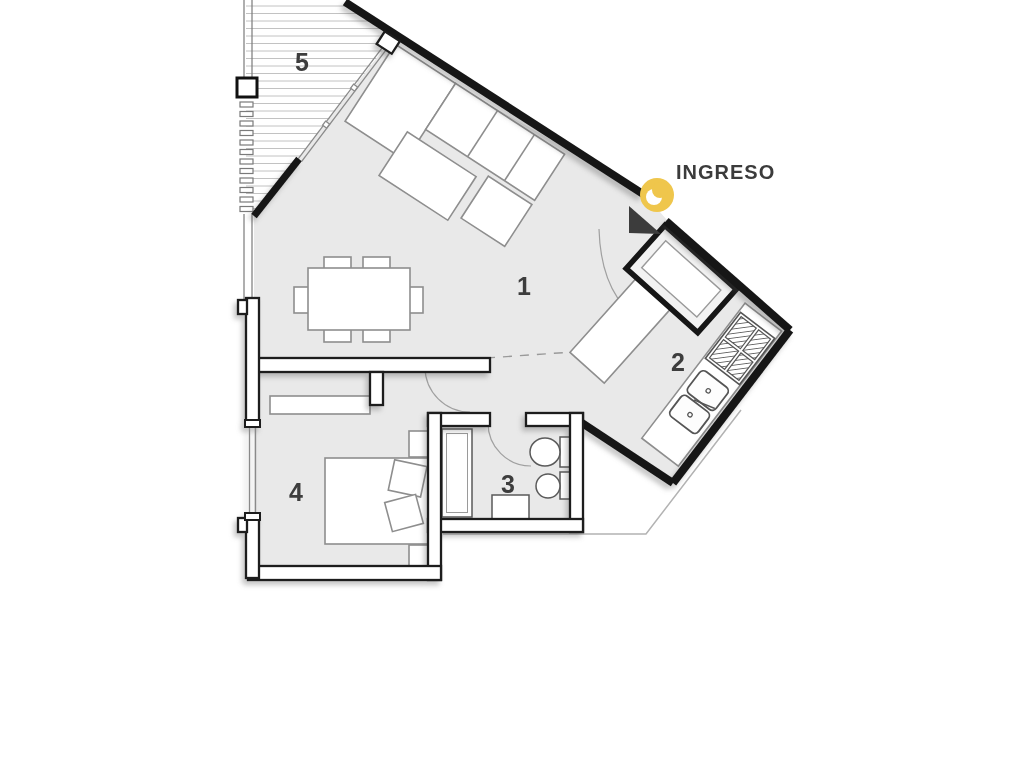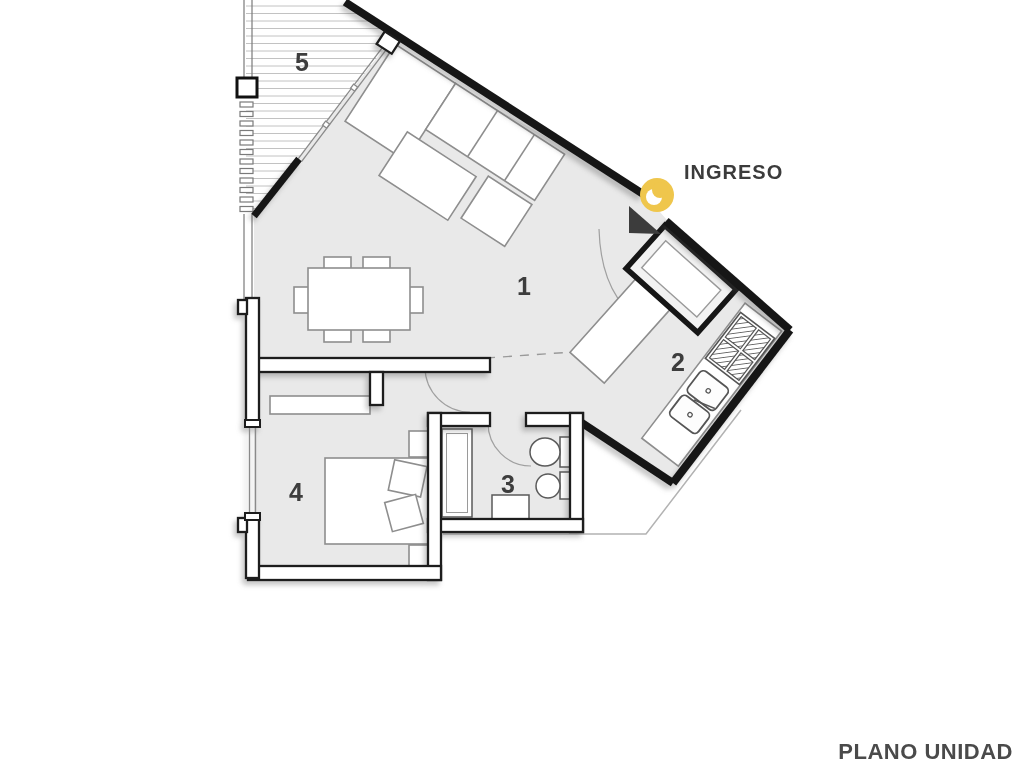--- a/index.html
+++ b/index.html
@@ -2,21 +2,21 @@
 <html><head>
 <meta charset="utf-8">
 <style>
   html,body{margin:0;padding:0;background:#fff;}
   .plan-wrap{position:relative;width:1024px;height:768px;background:#ffffff;overflow:hidden;
              font-family:"Liberation Sans", sans-serif;}
   .plan-wrap svg{position:absolute;left:0;top:0;}
   .room-label{position:absolute;transform:translate(-50%,-50%);font-weight:bold;
               font-size:25px;color:#3d3d3d;}
   .entry-label{position:absolute;left:676px;top:161px;font-weight:bold;font-size:20px;
-               letter-spacing:1px;color:#3b3b3b;margin-left:8px;}
+               letter-spacing:1px;color:#3b3b3b;}
   .plan-title{position:absolute;right:11px;bottom:3px;font-weight:bold;font-size:22px;
               letter-spacing:0.5px;color:#4a4a4a;}
   .walls{filter:drop-shadow(-3px 4px 2.5px rgba(70,70,70,0.30));}
 </style>
 </head>
 <body>
 
 <div class="plan-wrap">
 
 <svg width="1024" height="768" viewBox="0 0 1024 768">
@@ -209,15 +209,14 @@
   </g>
 </svg>
 
 <div class="room-label" style="left:302px;top:62px">5</div>
 <div class="room-label" style="left:524px;top:286px">1</div>
 <div class="room-label" style="left:678px;top:362px">2</div>
 <div class="room-label" style="left:508px;top:484px">3</div>
 <div class="room-label" style="left:296px;top:492px">4</div>
 
 <div class="entry-label">INGRESO</div>
-<div class="plan-title">PLANO UNIDAD</div>
 
 </div>
 
 </body></html>

